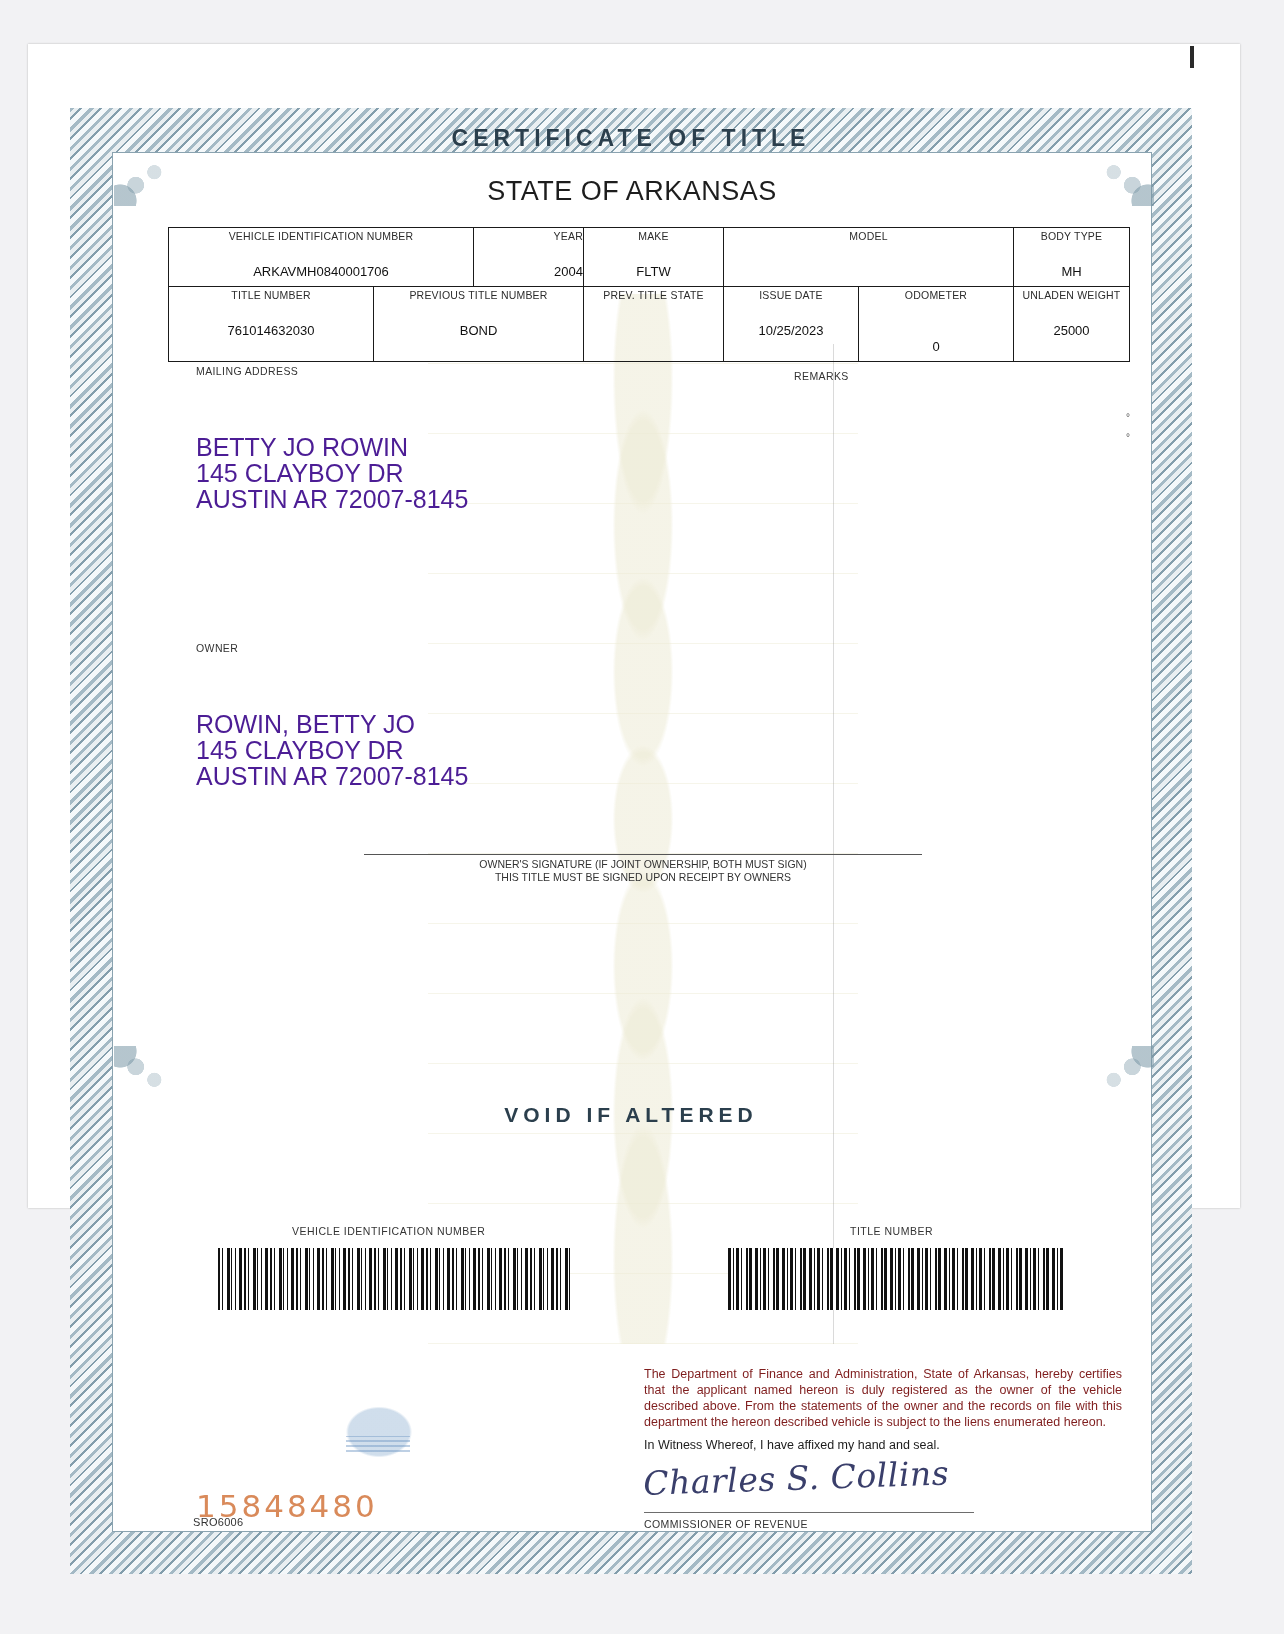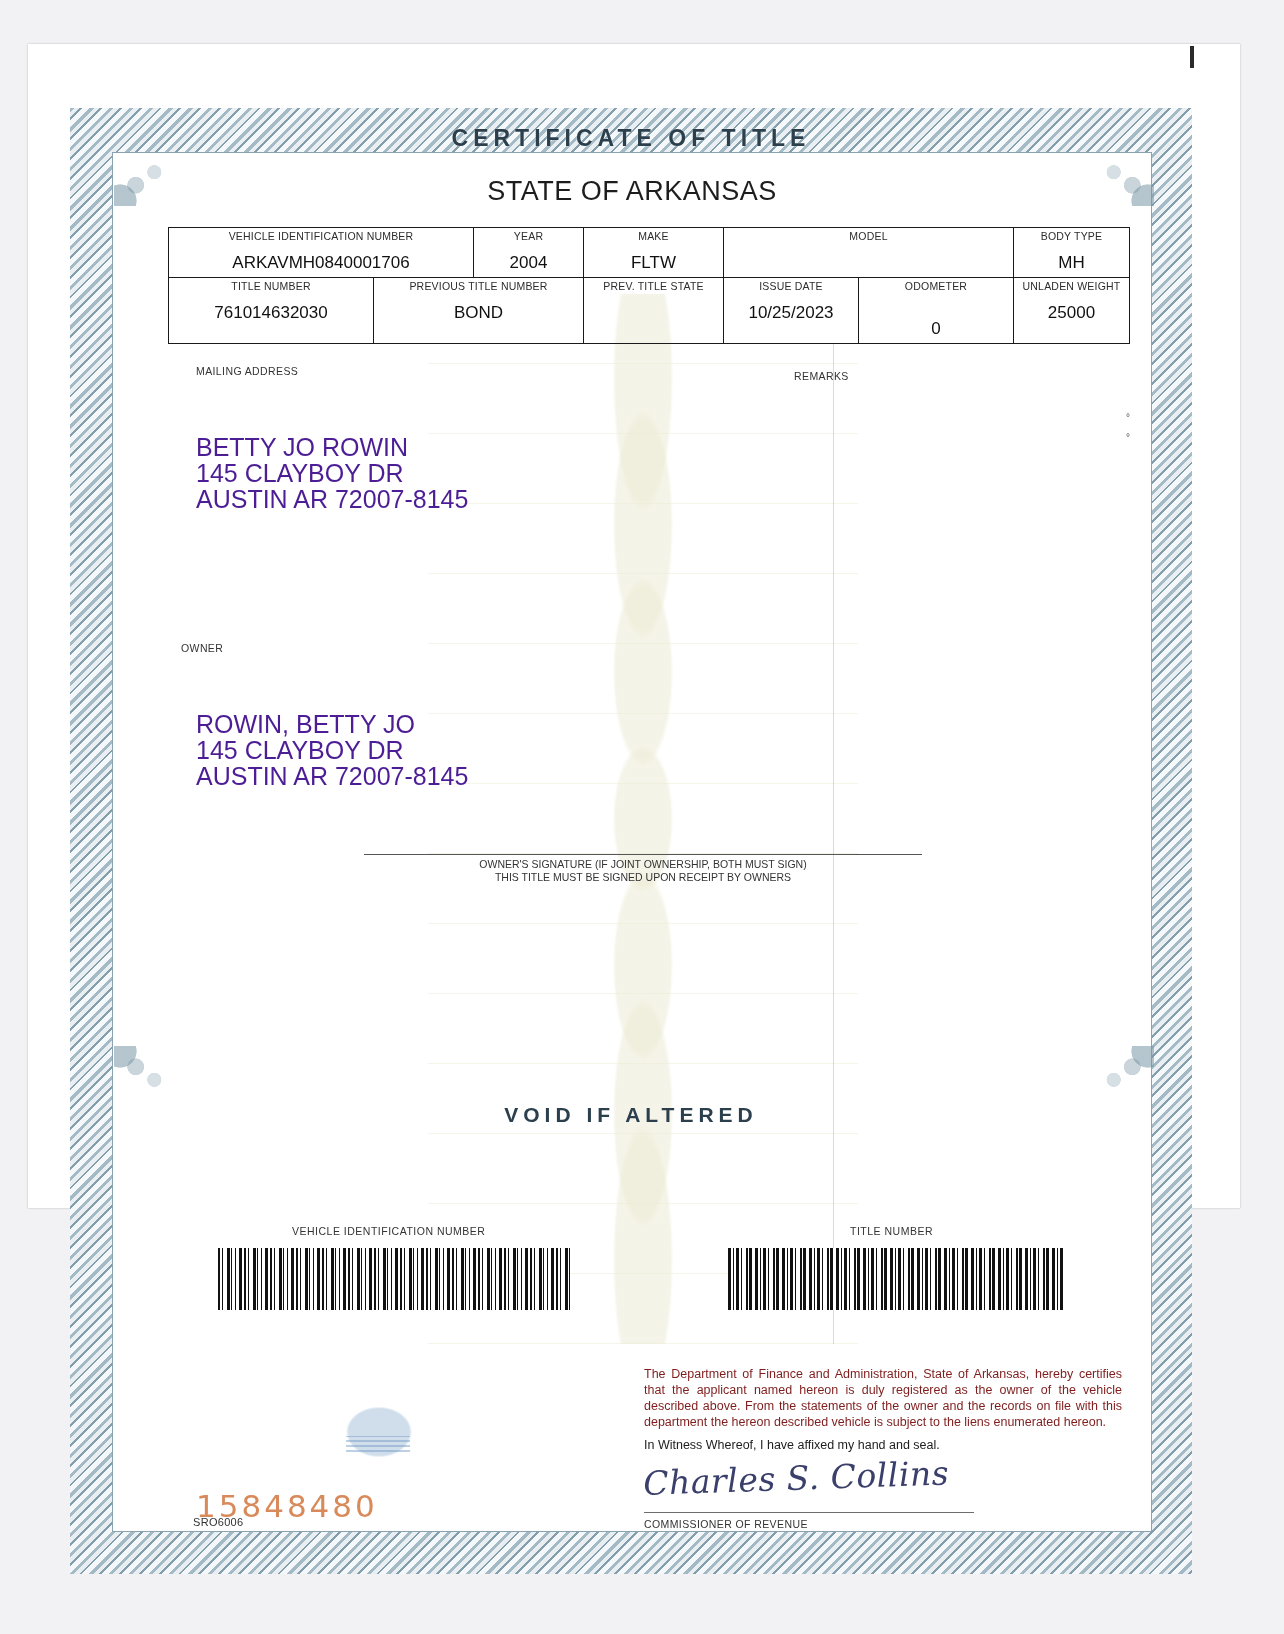--- a/index.html
+++ b/index.html
@@ -105,26 +105,26 @@
     border-right:1px solid #1a1a1a;border-bottom:1px solid #1a1a1a;
     box-sizing:border-box;padding:2px 0 3px 0;
     display:flex;flex-direction:column;align-items:center;justify-content:flex-start;
   }
   .cell:last-child{border-right:none;}
   .cell .lbl{
     font-size:10.5px;color:#2c2c2c;letter-spacing:.2px;line-height:13px;
     white-space:nowrap;
   }
   .cell .val{
-    font-size:17px;color:#111;line-height:23px;margin-top:8px;
+    font-size:13px;color:#111;line-height:23px;margin-top:17px;
     white-space:nowrap;
   }
   
   .w-vin{width:305px;}
-  .w-year{width:110px;}
+  .w-year{width:110px;align-items:flex-end;}
   .w-make{width:140px;}
   .w-model{width:290px;}
   .w-body{width:115px;}
   
   .w-title{width:205px;}
   .w-prevtitle{width:210px;}
   .w-prevstate{width:140px;}
   .w-issue{width:135px;}
   .w-odo{width:155px;gap:16px;}
   .w-unladen{width:115px;}
@@ -132,21 +132,21 @@
   
   .sec-label{
     position:absolute;font-size:10.5px;color:#333;letter-spacing:.4px;
   }
   .addr{
     position:absolute;font-size:25px;color:#4c1d95;line-height:26px;white-space:pre;
   }
   #mailing-label{left:168px;top:321px;}
   #remarks-label{left:758px;top:326px;margin-left:8px;}
   #mailing-address{left:168px;top:390px;}
-  #owner-label{left:153px;top:598px;}
+  #owner-label{left:168px;top:598px;}
   #owner-address{left:168px;top:667px;}
 
   
   #sig-line{
     position:absolute;left:336px;top:810px;width:558px;height:1px;background:#555;
   }
   #sig-caption{
     position:absolute;left:336px;top:814px;width:558px;text-align:center;
     font-size:10.5px;color:#333;line-height:13px;
   }

